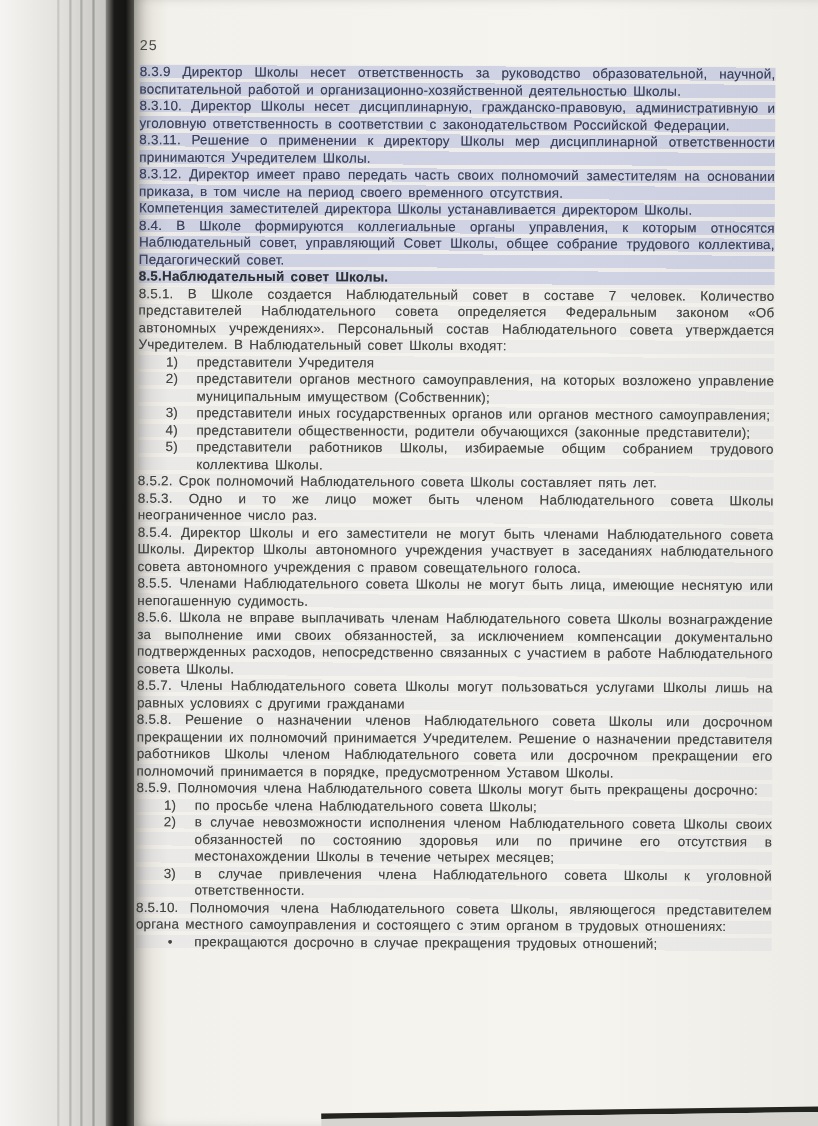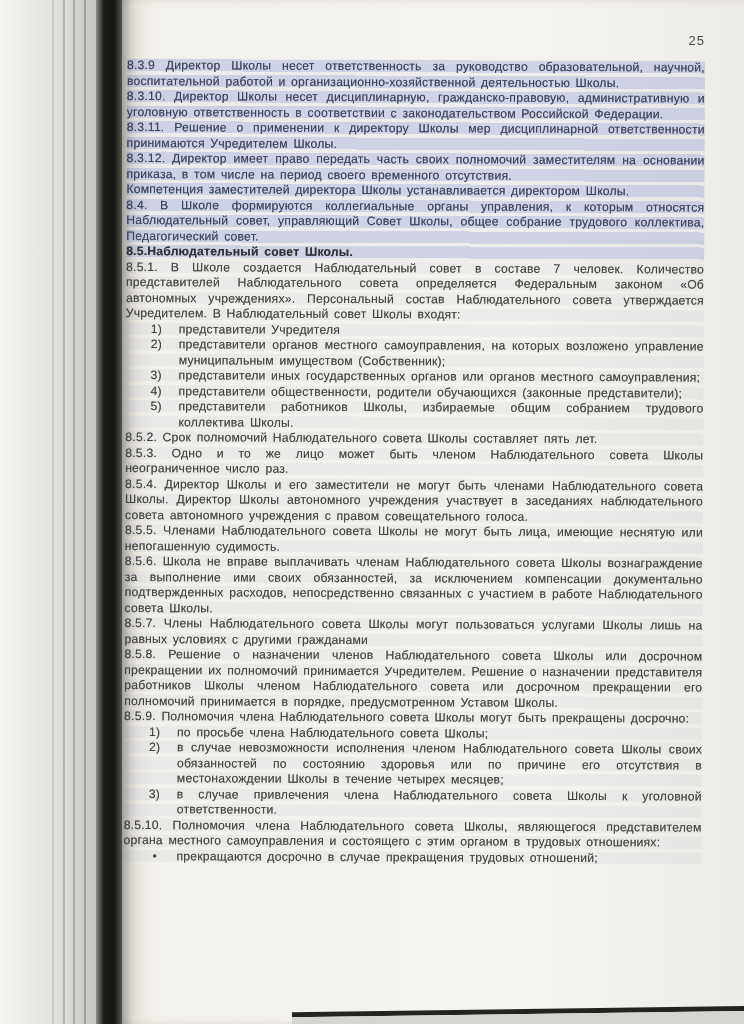--- a/index.html
+++ b/index.html
@@ -15,21 +15,21 @@
 
   
   .shadow-band { position:absolute; left:96px; top:0; width:26px; height:100%;
     background:linear-gradient(90deg,#8c8b87 0%, var(--scan-band) 30%, #141412 70%, #55544f 100%); }
 
   
   .page { position:absolute; left:122px; top:0; width:622px; height:1024px;
     background:linear-gradient(90deg,#dedbd4 0%, var(--paper) 5%, #f6f4ee 65%, #eeece6 100%);
     box-shadow: inset 10px 0 14px -8px rgba(45,45,40,.55); }
 
-  .page-number { position:absolute; top:33px; left:5px; width:578px; text-align:right;
+  .page-number { position:absolute; top:33px; left:5px; width:578px; text-align:left;
     font-size:13px; color:#4a4a45; letter-spacing:1px; }
 
   .doc-body { position:absolute; top:58px; left:5px; width:578px;
     transform:rotate(0.25deg); transform-origin:0 0; }
 
   .blk { font-size:12.2px; line-height:15.5px; color:var(--ink);
     text-align:justify; letter-spacing:0.2px; word-spacing:2px;
     text-shadow:0 0 0.5px rgba(70,70,64,.55);
     background-image:repeating-linear-gradient(to bottom,
       rgba(76,98,186,0) 0px, rgba(76,98,186,0) 1px,

